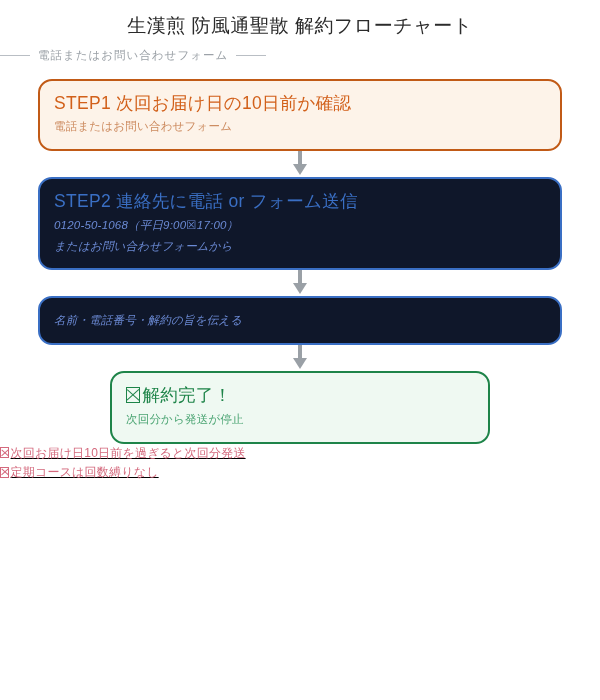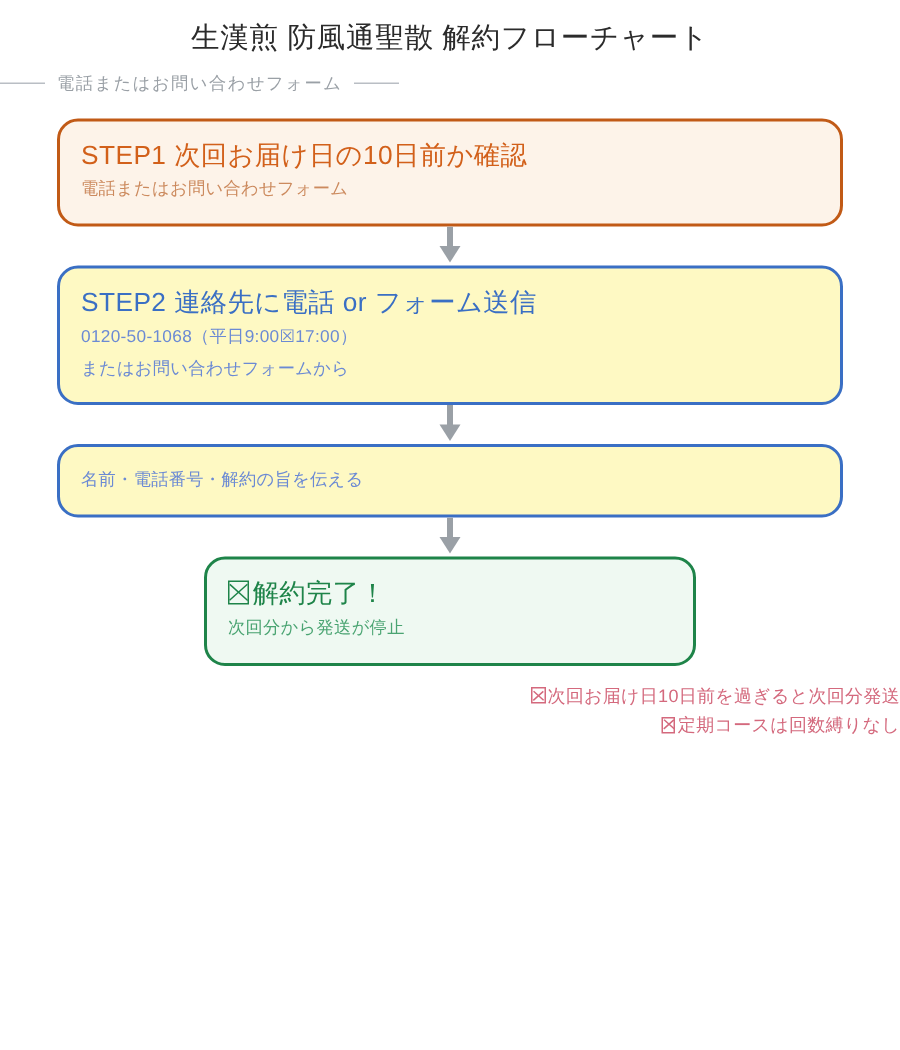--- a/index.html
+++ b/index.html
@@ -60,21 +60,21 @@
   .node {
     box-sizing: border-box;
     width: 524px;
     border-radius: 14px;
     border-width: 2px;
     border-style: solid;
     text-align: left;
     padding: 11px 14px 13px 14px;
   }
   .node.narrow {
-    width: 328px;
+    width: 380px;
   }
 
   .node-title {
     font-size: 17.5px;
     line-height: 1.35;
     font-weight: 400;
     letter-spacing: 0.3px;
   }
   .node-sub {
     font-size: 11.5px;
@@ -86,24 +86,24 @@
   
   .theme-orange {
     border-color: #c15a16;
     background: #fdf3e9;
   }
   .theme-orange .node-title { color: #d2601a; }
   .theme-orange .node-sub   { color: #cc8a5e; }
 
   .theme-blue {
     border-color: #3a6fc4;
-    background: #fef9c3;
+    background: #0f172a;
   }
   .theme-blue .node-title { color: #3a6fc4; }
-  .theme-blue .node-sub   { color: #6b8ad4; }
+  .theme-blue .node-sub   { color: #6b8ad4; font-style: italic; }
 
   .theme-green {
     border-color: #1e8449;
     background: #eff9f2;
   }
   .theme-green .node-title { color: #1e8449; }
   .theme-green .node-sub   { color: #4aa472; }
 
   
   .tofu {
@@ -135,22 +135,23 @@
 
   
   .arrow {
     width: 18px;
     height: 26px;
     display: block;
   }
 
   
   .notes {
-    margin-top: 11px;
-    text-align: right;
+    margin-top: 0;
+    text-align: left;
+    text-decoration: underline;
   }
   .note {
     font-size: 12px;
     color: #d4697d;
     line-height: 1.65;
     letter-spacing: 0.2px;
   }
 </style>
 </head>
 <body>

